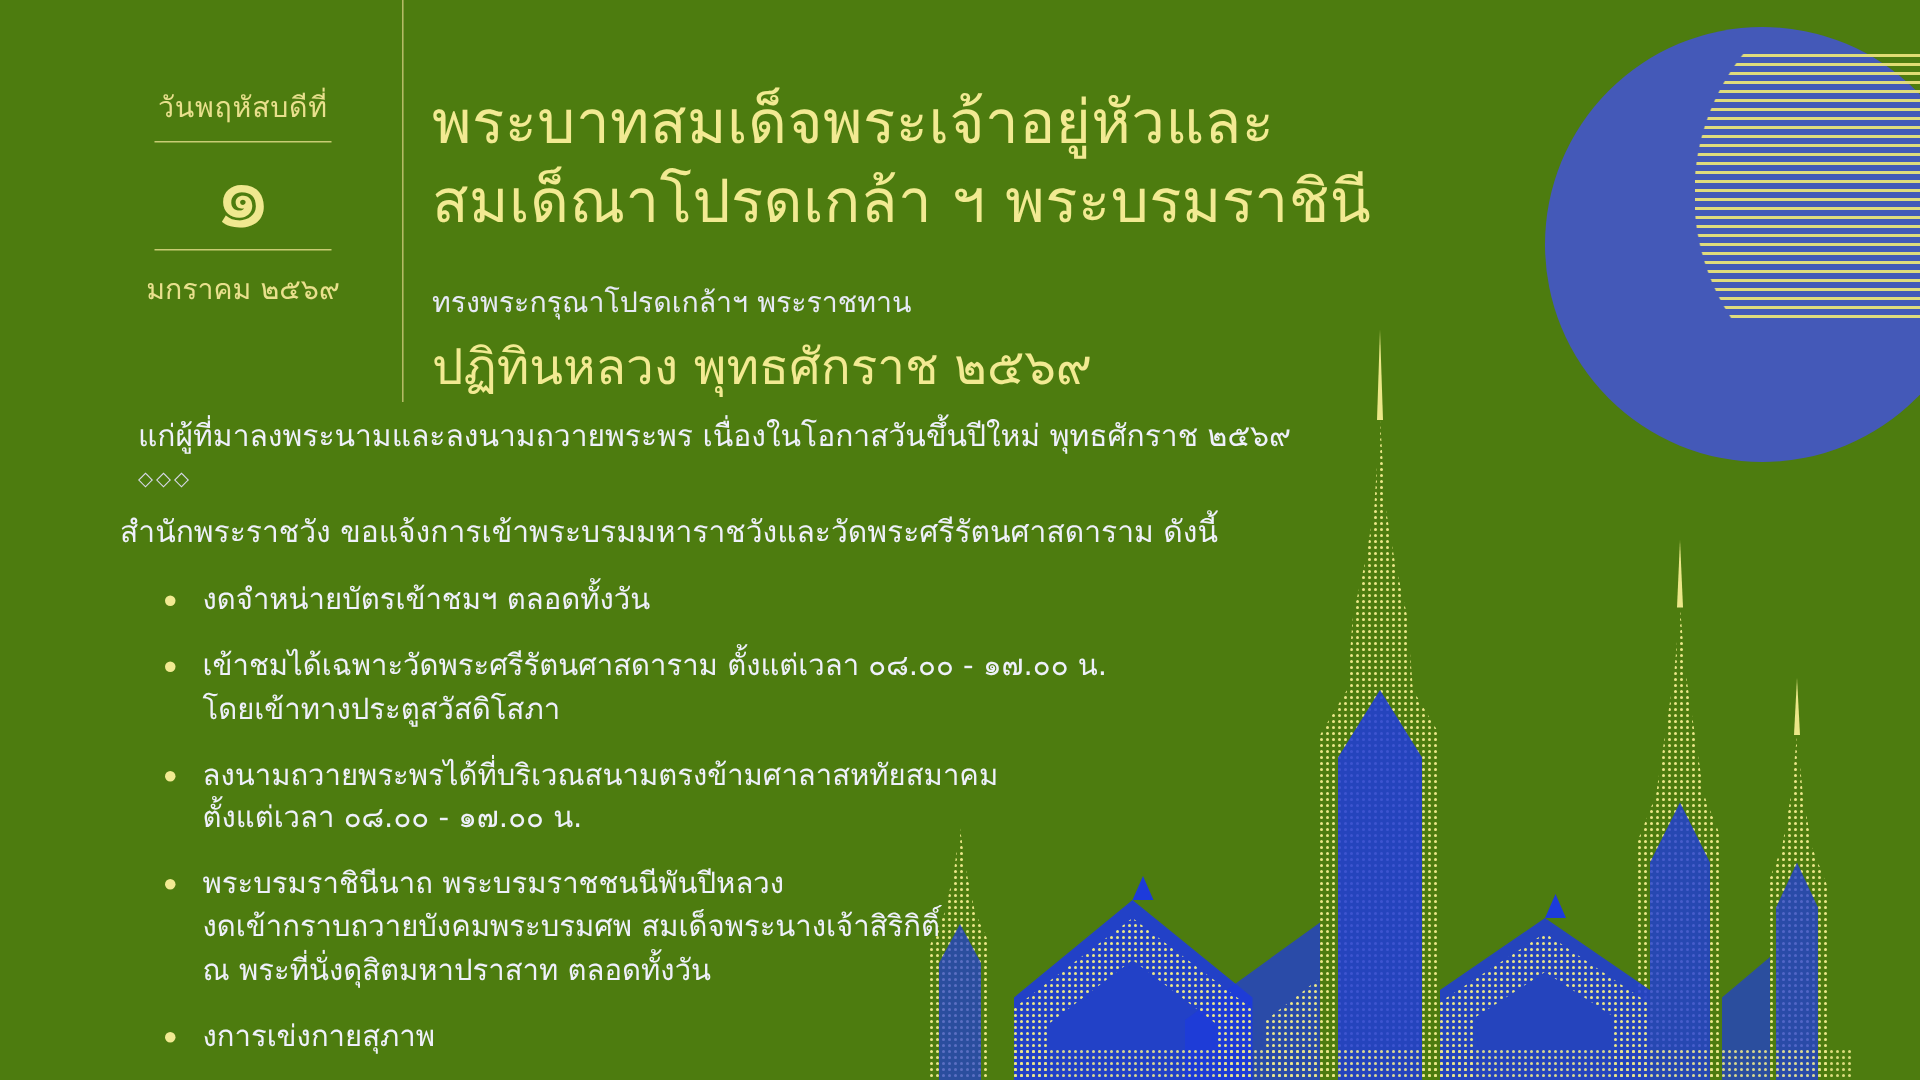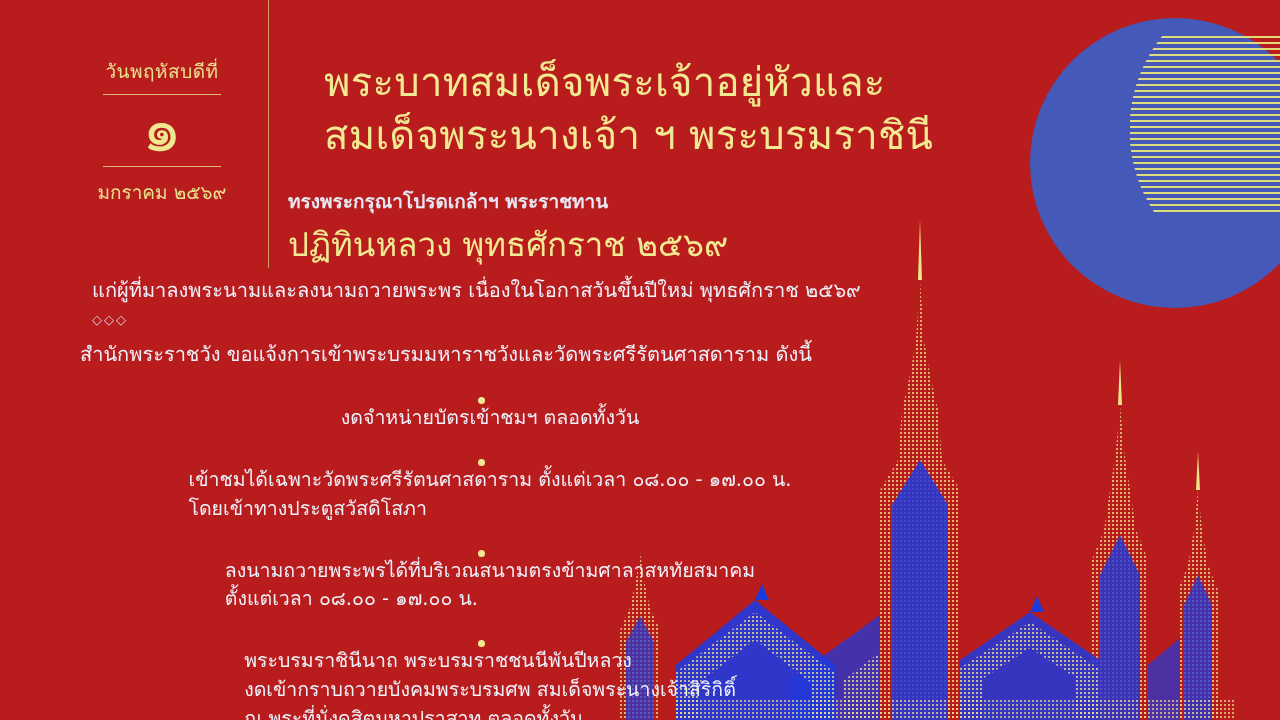--- a/index.html
+++ b/index.html
@@ -5,21 +5,21 @@
   * { box-sizing: border-box; margin: 0; padding: 0; }
   html, body {
     width: 1280px; height: 720px;
     overflow: hidden;
     background: #2f4299;
     font-family: "DejaVu Sans", "Liberation Sans", sans-serif;
   }
   #page {
     position: relative;
     width: 1280px; height: 720px;
-    background: #b91c1c;
+    background: #4d7c0f;
     overflow: hidden;
   }
 
   
   .bg-layer { position: absolute; inset: 0; pointer-events: none; }
 
   .circle-big {
     position: absolute;
     right: -40px; top: 18px;
     width: 290px; height: 290px;
@@ -97,28 +97,26 @@
     position: absolute;
     left: 288px; top: 56px;
     width: 800px;
     color: #f2ea92;
   }
   .headline .l1, .headline .l2 {
     font-size: 40px;
     line-height: 1.32;
     letter-spacing: .3px;
     white-space: nowrap;
-    margin-left: 36px;
   }
   .sub-royal {
     position: absolute;
     left: 288px; top: 186px;
     font-size: 19px;
     color: #e6e9f5;
-    font-weight: bold;
   }
   .cal-title {
     position: absolute;
     left: 288px; top: 218px;
     font-size: 33px;
     color: #f2ea92;
     white-space: nowrap;
   }
 
   
@@ -144,23 +142,22 @@
     white-space: nowrap;
   }
 
   .bullets {
     position: absolute;
     left: 110px; top: 386px;
     width: 760px;
   }
   .bullet-item {
     display: flex;
-    align-items: center;
+    align-items: flex-start;
     margin-bottom: 15px;
-    flex-direction: column;
   }
   .bullet-dot {
     flex: 0 0 auto;
     width: 7px; height: 7px;
     border-radius: 50%;
     background: #f2ea92;
     margin-top: 11px;
     margin-right: 18px;
   }
   .bullet-text { color: #eef0fa; font-size: 19.5px; line-height: 1.48; }
@@ -237,21 +234,21 @@
   <div class="datecol">
     <div class="date-weekday">วันพฤหัสบดีที่</div>
     <div class="date-rule"></div>
     <div class="date-number">๑</div>
     <div class="date-rule2"></div>
     <div class="date-month">มกราคม ๒๕๖๙</div>
   </div>
 
   <div class="headline">
     <div class="l1">พระบาทสมเด็จพระเจ้าอยู่หัวและ</div>
-    <div class="l2">สมเด็จพระนางเจ้า ฯ พระบรมราชินี</div>
+    <div class="l2">สมเด็ณาโปรดเกล้า ฯ พระบรมราชินี</div>
   </div>
   <div class="sub-royal">ทรงพระกรุณาโปรดเกล้าฯ พระราชทาน</div>
   <div class="cal-title">ปฏิทินหลวง พุทธศักราช ๒๕๖๙</div>
 
   <div class="body-line-1">แก่ผู้ที่มาลงพระนามและลงนามถวายพระพร เนื่องในโอกาสวันขึ้นปีใหม่ พุทธศักราช ๒๕๖๙</div>
   <div class="diamonds">◇◇◇</div>
   <div class="body-line-2">สำนักพระราชวัง ขอแจ้งการเข้าพระบรมมหาราชวังและวัดพระศรีรัตนศาสดาราม ดังนี้</div>
 
   <div class="bullets">
 

